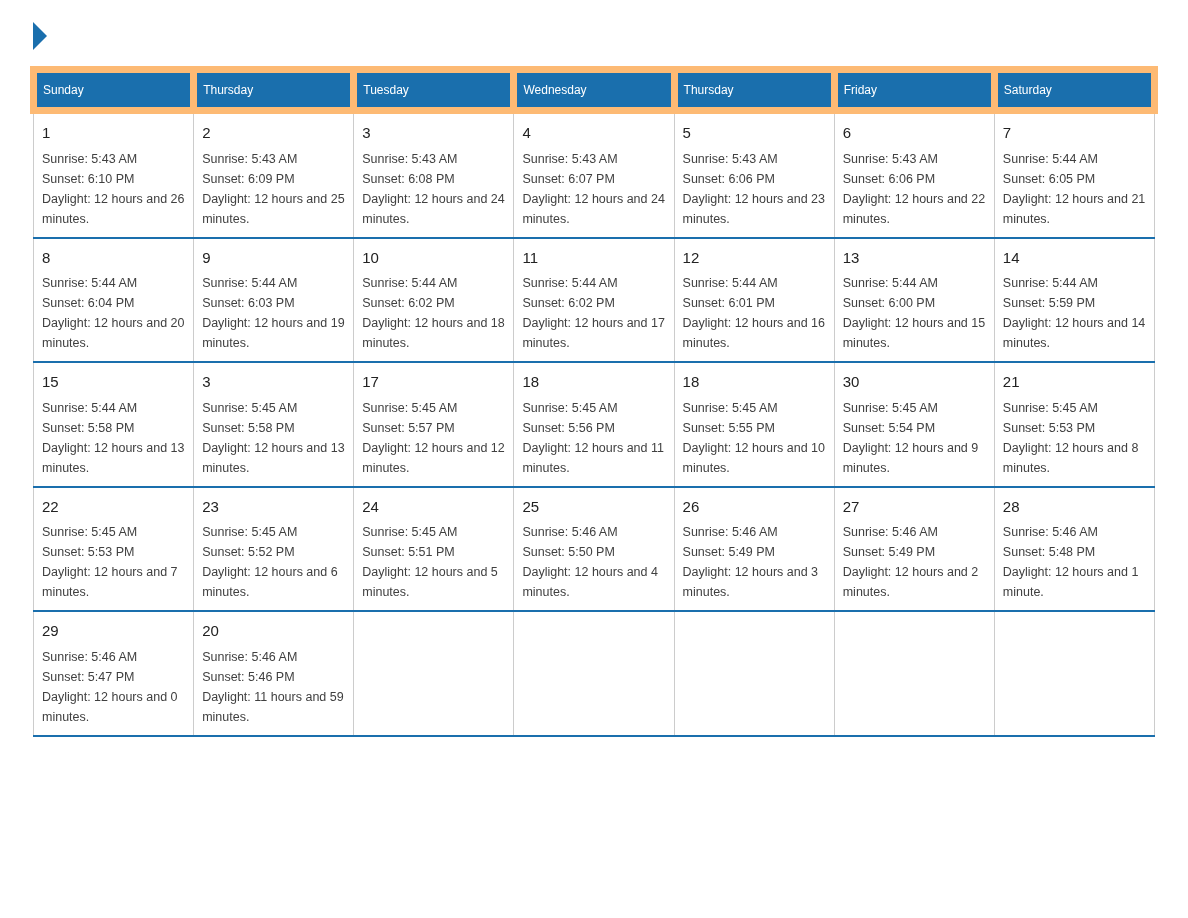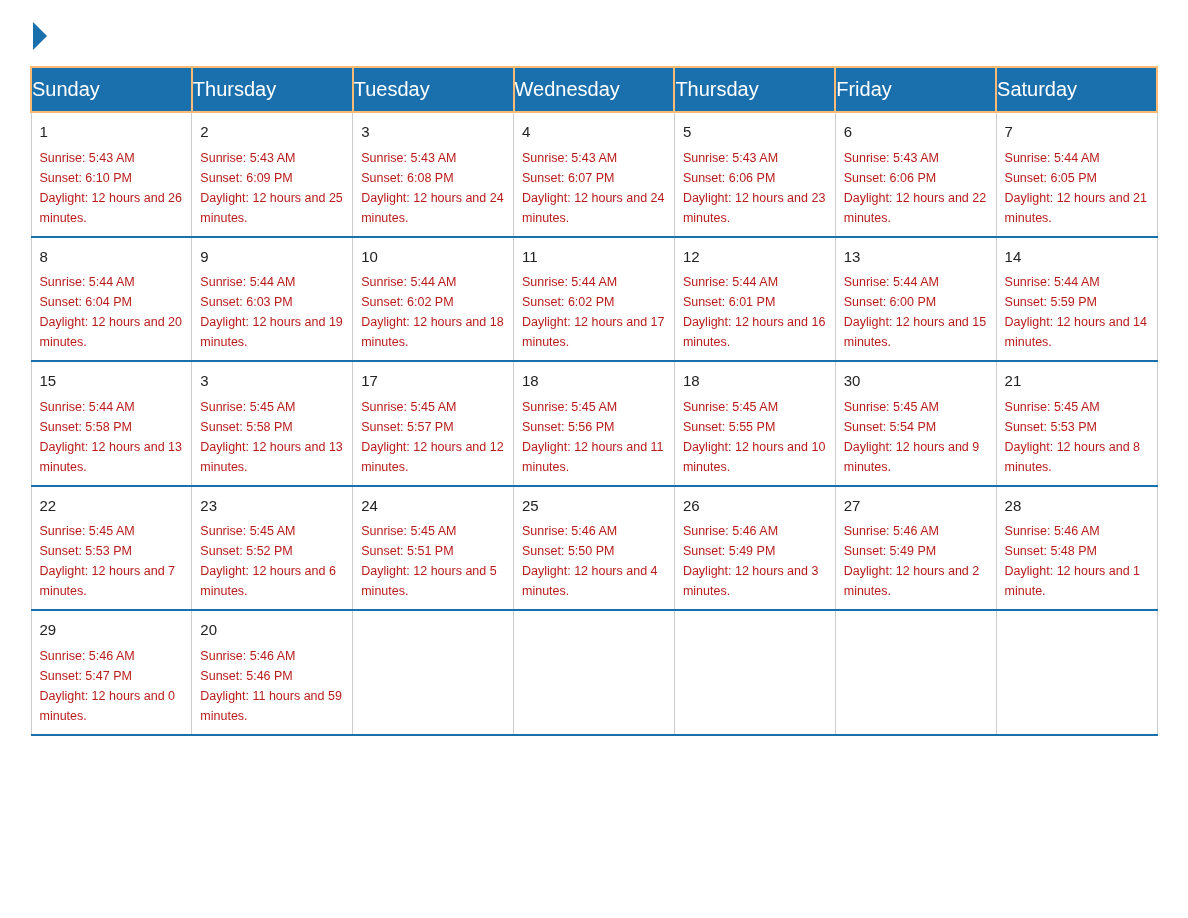--- a/index.html
+++ b/index.html
@@ -63,25 +63,25 @@
     table {
       width: 100%;
       border-collapse: collapse;
       table-layout: fixed;
     }
     thead tr {
       background-color: #1a6fad;
     }
     thead th {
       color: white;
-      padding: 10px 0;
+      padding: 10px 6px;
       text-align: left;
-      font-size: 20px;
+      font-size: 12px;
       font-weight: normal;
-      border: 2px solid #fdba74;
+      border: 7px solid #fdba74;
     }
     tbody td {
       vertical-align: top;
       padding: 8px 8px;
       border: 1px solid #ccc;
       font-size: 12.5px;
       color: #333;
       line-height: 1.5;
       min-height: 100px;
     }
@@ -89,21 +89,21 @@
       border-bottom: 2px solid #1a6fad;
     }
     .day-number {
       font-size: 15px;
       font-weight: normal;
       display: block;
       margin-bottom: 4px;
       color: #222;
     }
     .day-info {
-      color: #b91c1c;
+      color: #404040;
       font-size: 12.5px;
       line-height: 1.6;
     }
     tbody td:empty {
       background: #fff;
     }
   </style>
 </head>
 <body>
 

